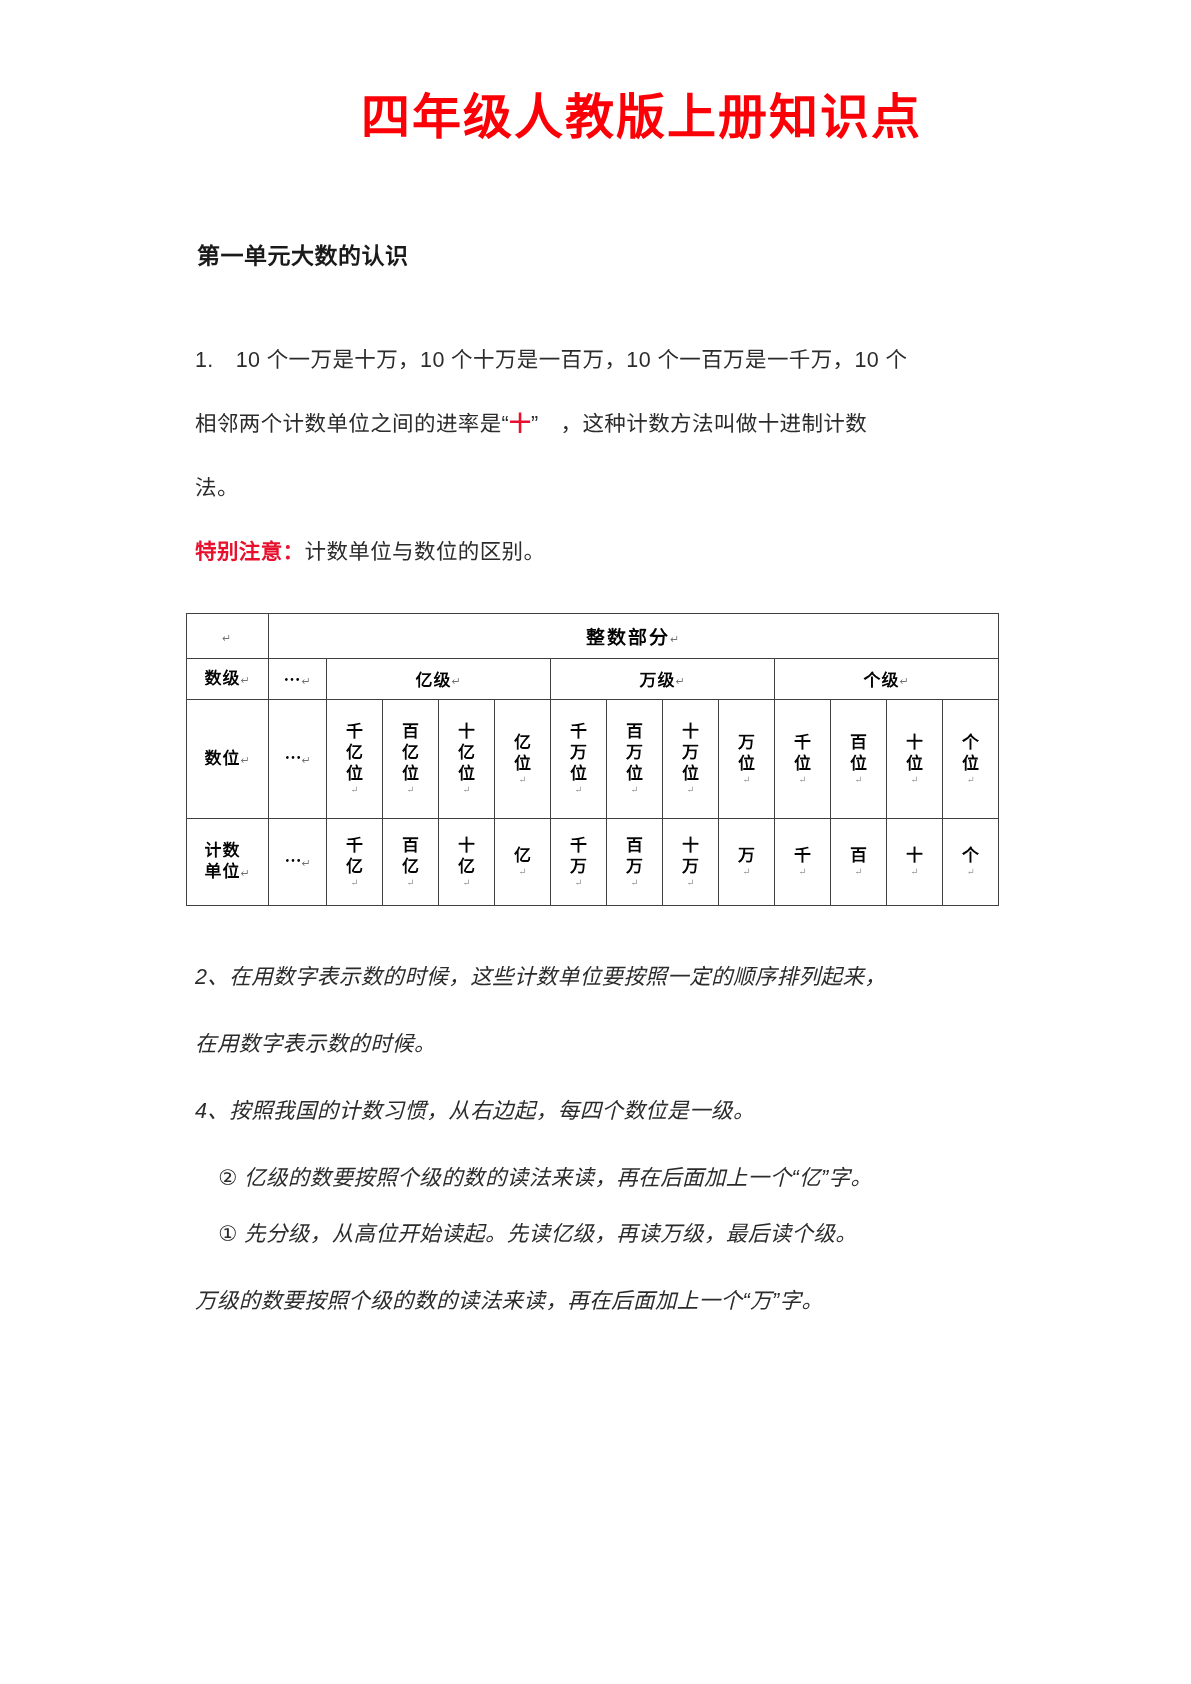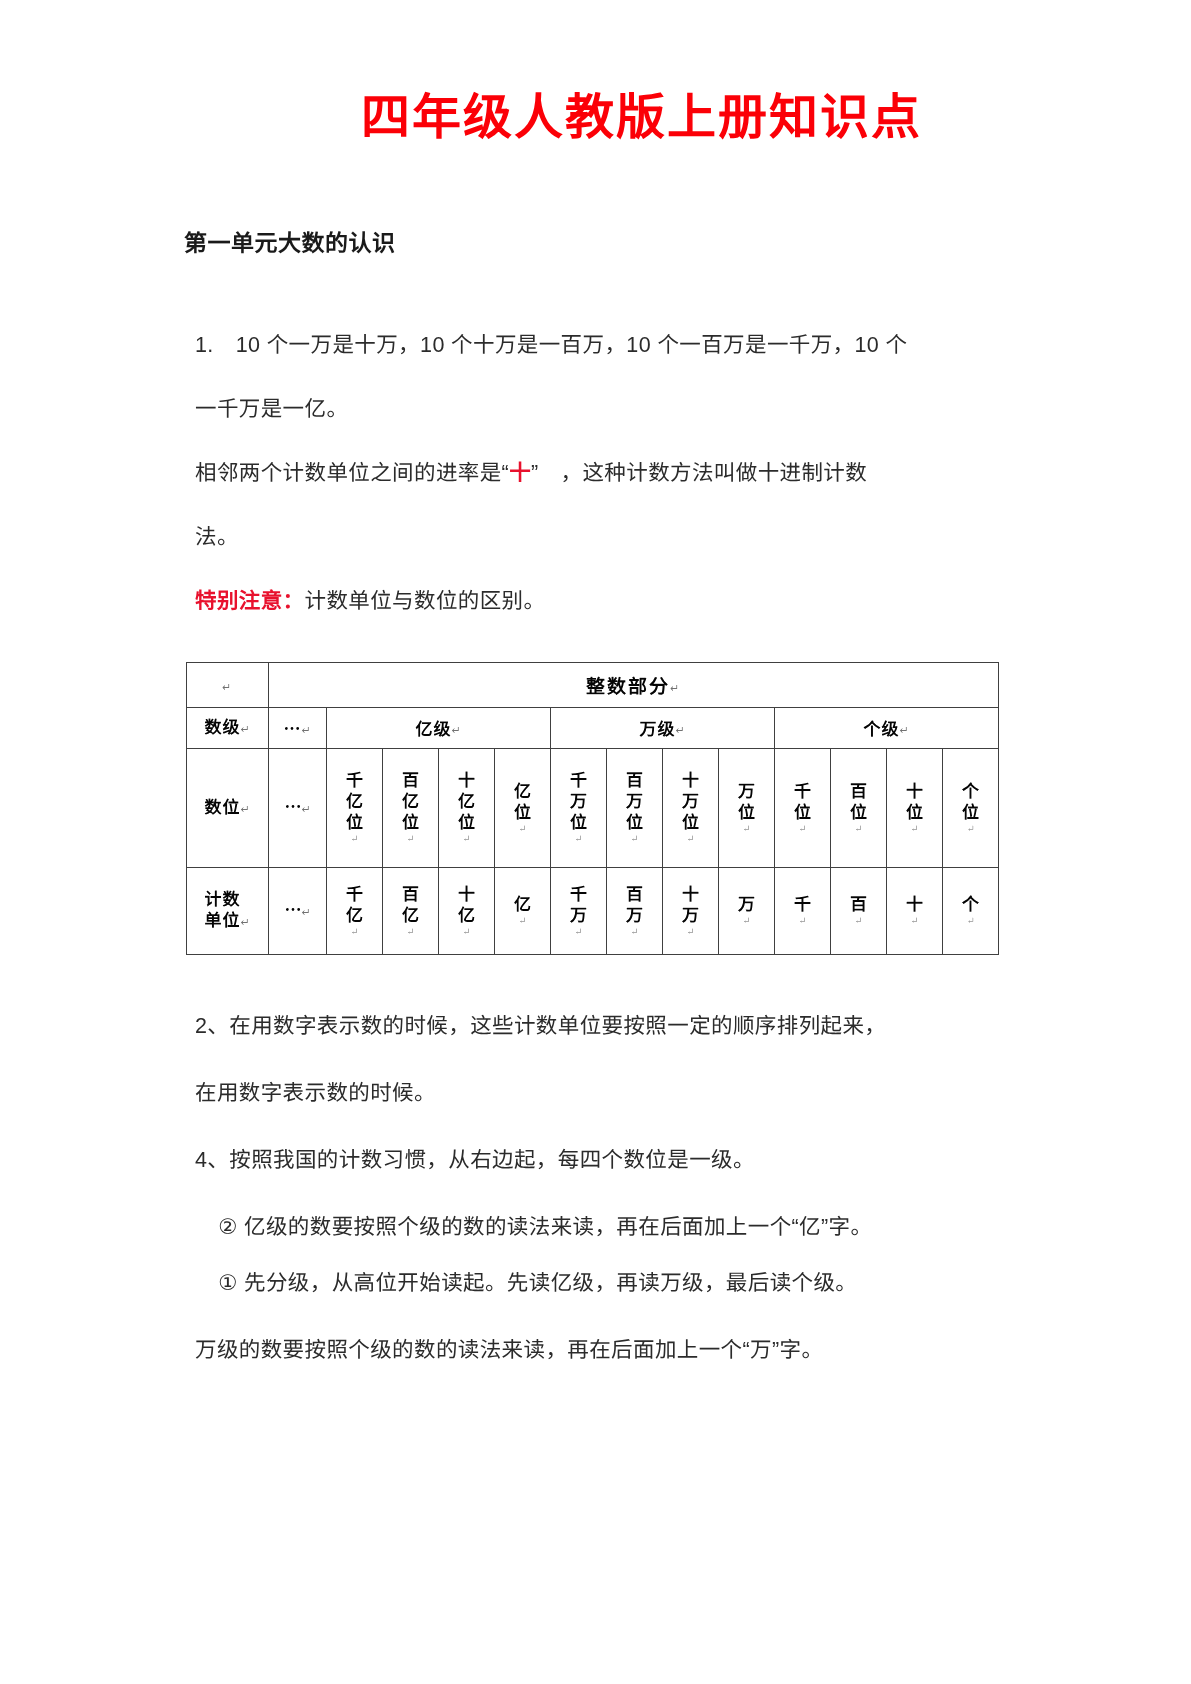--- a/index.html
+++ b/index.html
@@ -34,21 +34,21 @@
     color: #fb0007;
     font-size: 49px;
     font-weight: bold;
     letter-spacing: 2px;
     line-height: 1.3;
     font-family: "Liberation Sans", "DejaVu Sans", sans-serif;
   }
 
   
   .section-heading {
-    margin: 0;
+    margin: 13px;
     padding-top: 74px;
     font-size: 23px;
     font-weight: bold;
     color: #1a1a1a;
     letter-spacing: 0.5px;
   }
 
   
   .para {
     font-size: 21.5px;
@@ -130,44 +130,41 @@
   }
   .pilcrow-b {
     display: block;
     font-size: 10px;
     font-weight: normal;
     color: #8a8f98;
     line-height: 12px;
   }
 
   
-  .after-table { padding-top: 22px; }
+  .after-table { padding-top: 22px; font-style: italic; }
   .num-list .para { line-height: 56px; }
   .sub-item {
     padding-left: 34px;
     font-size: 21.5px;
     line-height: 56px;
     color: #2b2b2b;
     letter-spacing: 0.4px;
   }
 </style>
 </head>
 <body>
 
 <div class="page">
 
   <h1 class="doc-title">四年级人教版上册知识点</h1>
 
   <h2 class="section-heading">第一单元大数的认识</h2>
 
   <div class="para first">
     <span>1.　10 个一万是十万，10 个十万是一百万，10 个一百万是一千万，10 个</span>
-  </div>
-  <div class="para">
-    <span>一千万是一亿。</span>
   </div>
 
   <div class="para">
     <span>相邻两个计数单位之间的进率是“</span><span class="red-bold">十</span><span>”　，这种计数方法叫做十进制计数</span>
   </div>
   <div class="para">
     <span>法。</span>
   </div>
 
   <div class="para">

